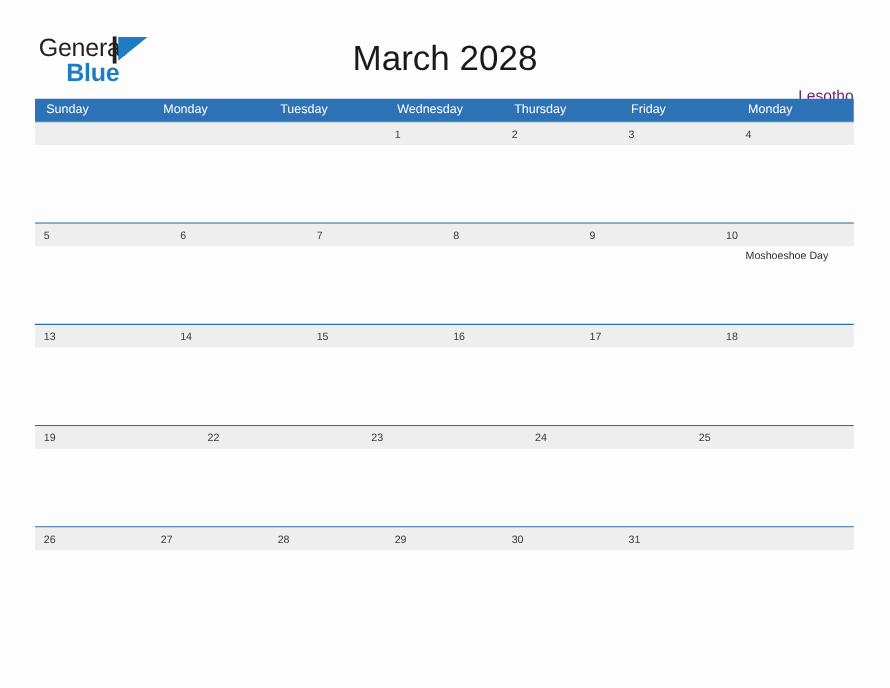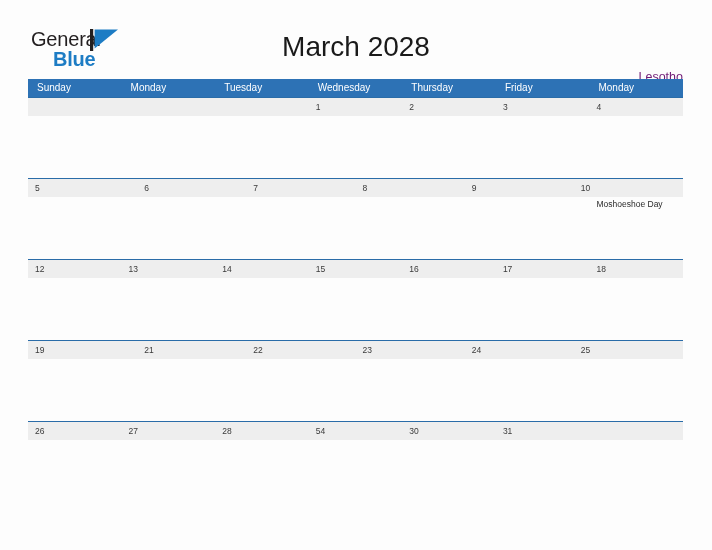--- a/index.html
+++ b/index.html
@@ -224,21 +224,20 @@
       <div class="event-cell"></div>
       <div class="event-cell"></div>
       <div class="event-cell"></div>
       <div class="event-cell"></div>
       <div class="event-cell">Moshoeshoe Day</div>
     </div>
   </div>
 
   <div class="week-row">
     <div class="date-strip">
-      <div class="date-cell">12</div>
       <div class="date-cell">13</div>
       <div class="date-cell">14</div>
       <div class="date-cell">15</div>
       <div class="date-cell">16</div>
       <div class="date-cell">17</div>
       <div class="date-cell">18</div>
     </div>
     <div class="event-strip">
       <div class="event-cell"></div>
       <div class="event-cell"></div>
@@ -246,21 +245,20 @@
       <div class="event-cell"></div>
       <div class="event-cell"></div>
       <div class="event-cell"></div>
       <div class="event-cell"></div>
     </div>
   </div>
 
   <div class="week-row">
     <div class="date-strip">
       <div class="date-cell">19</div>
-      <div class="date-cell">21</div>
       <div class="date-cell">22</div>
       <div class="date-cell">23</div>
       <div class="date-cell">24</div>
       <div class="date-cell">25</div>
     </div>
     <div class="event-strip">
       <div class="event-cell"></div>
       <div class="event-cell"></div>
       <div class="event-cell"></div>
       <div class="event-cell"></div>
@@ -268,21 +266,21 @@
       <div class="event-cell"></div>
       <div class="event-cell"></div>
     </div>
   </div>
 
   <div class="week-row">
     <div class="date-strip">
       <div class="date-cell">26</div>
       <div class="date-cell">27</div>
       <div class="date-cell">28</div>
-      <div class="date-cell">54</div>
+      <div class="date-cell">29</div>
       <div class="date-cell">30</div>
       <div class="date-cell">31</div>
       <div class="date-cell"></div>
     </div>
     <div class="event-strip">
       <div class="event-cell"></div>
       <div class="event-cell"></div>
       <div class="event-cell"></div>
       <div class="event-cell"></div>
       <div class="event-cell"></div>

